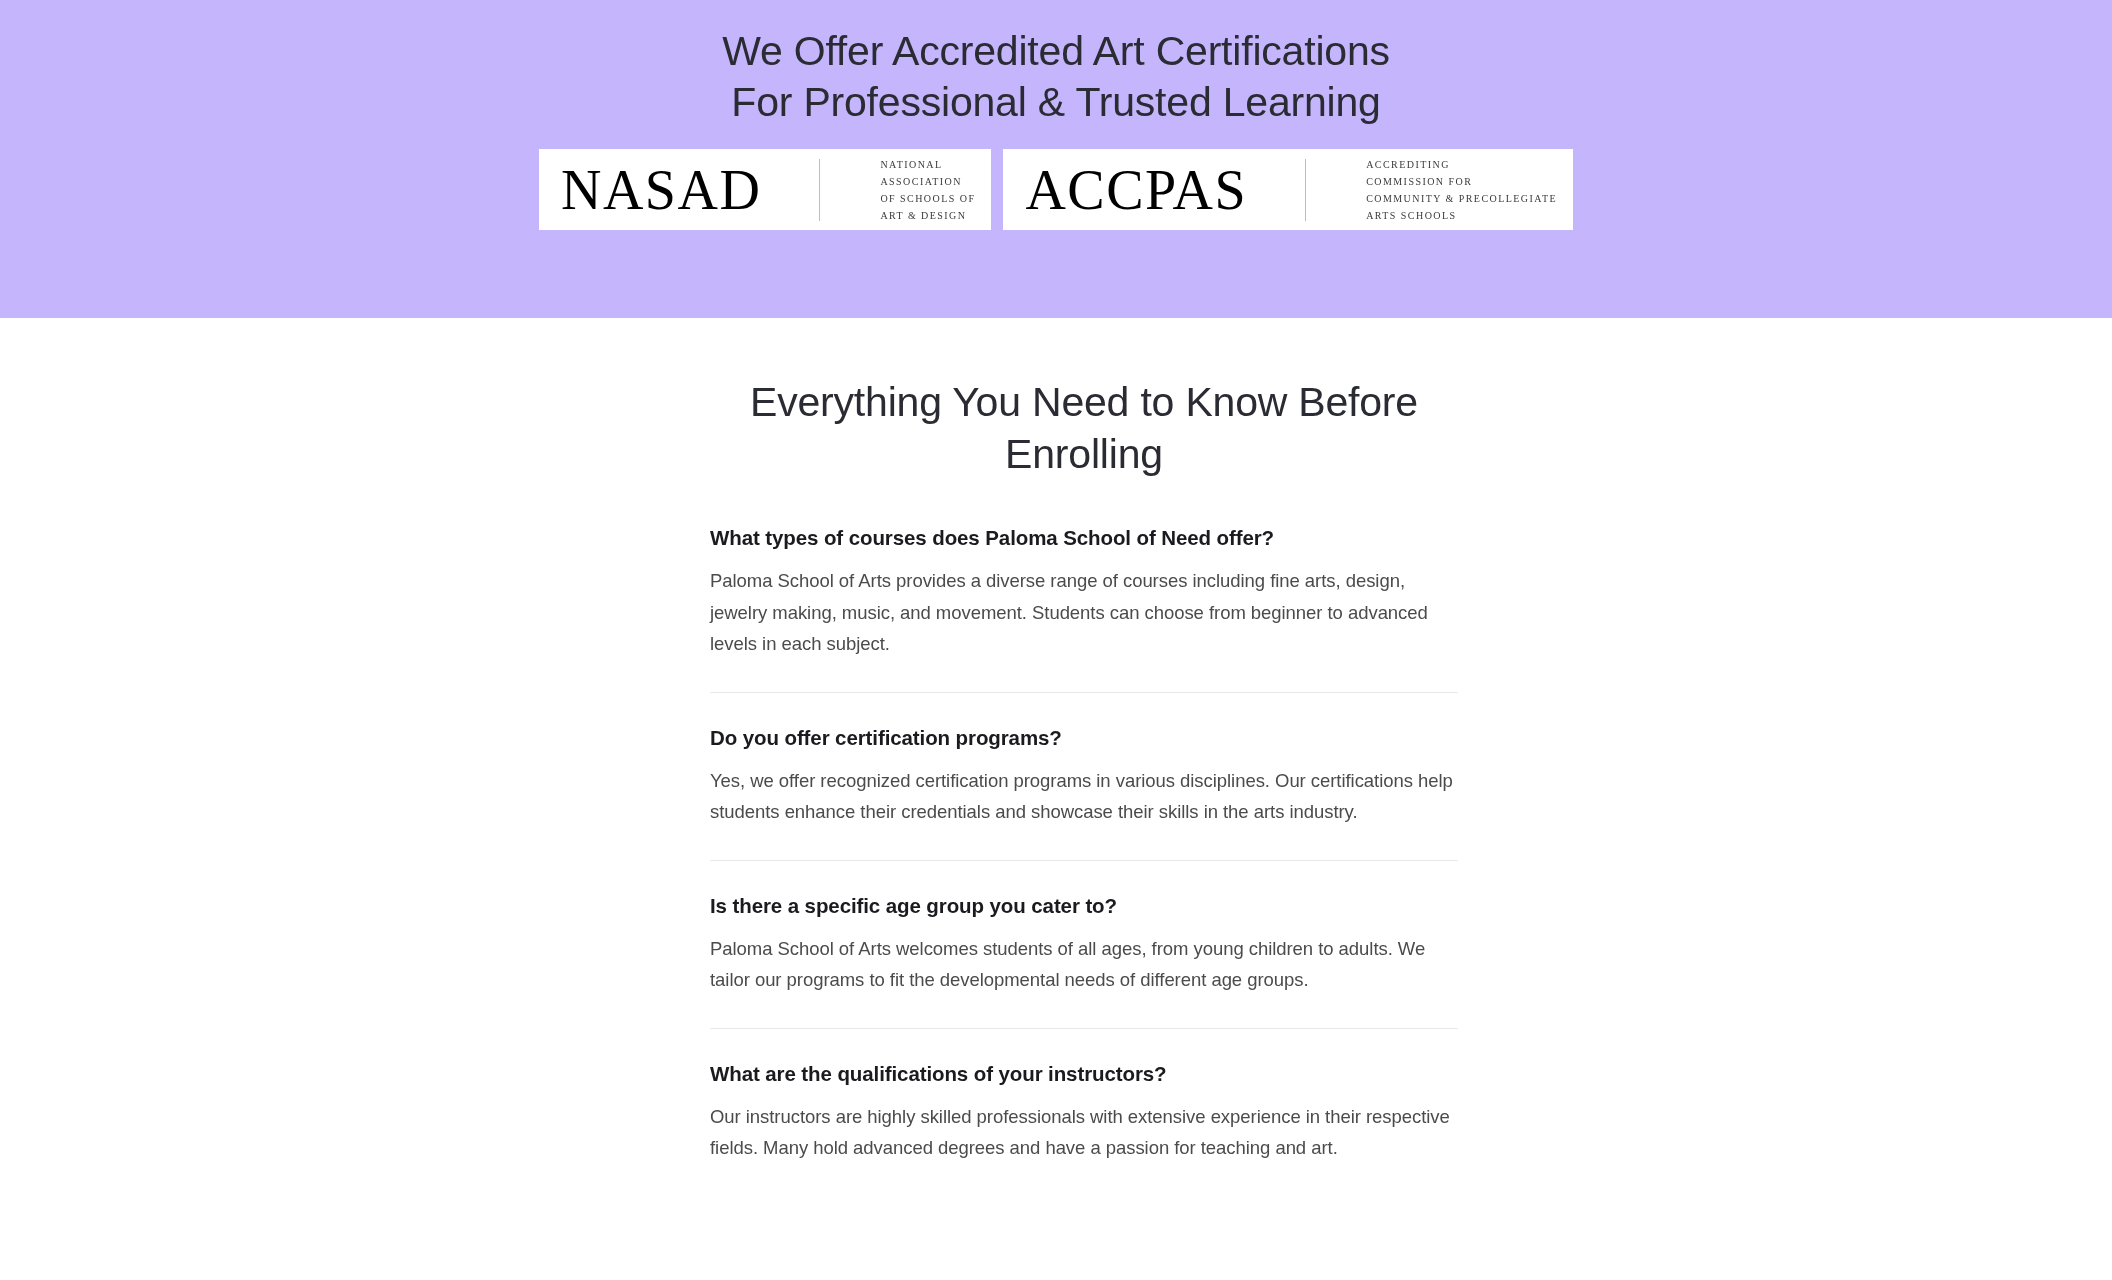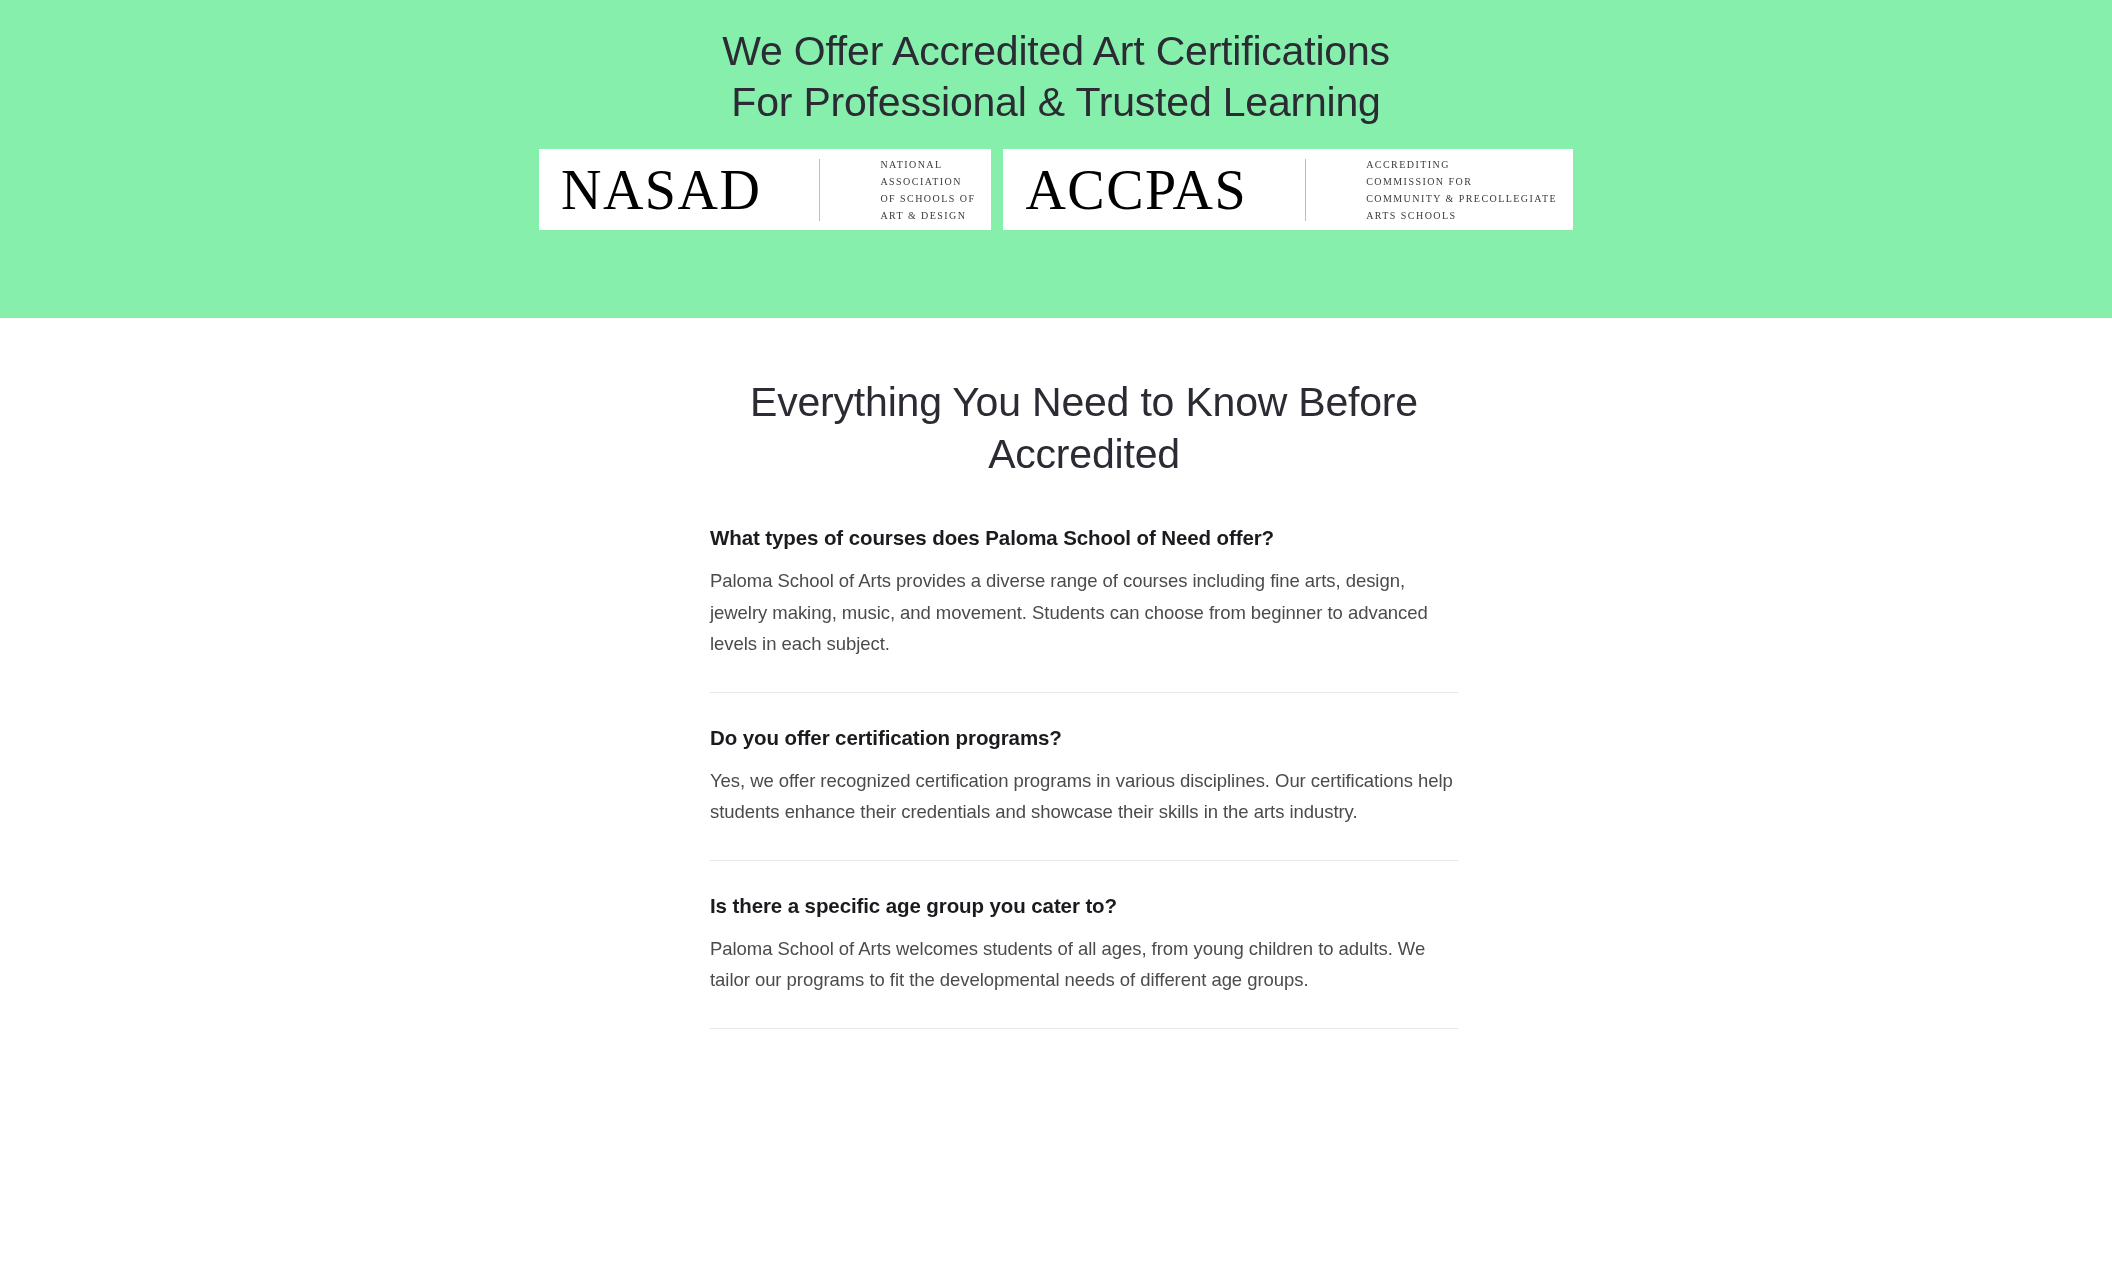--- a/index.html
+++ b/index.html
@@ -17,21 +17,21 @@
     height: 1280px;
     position: relative;
     overflow: hidden;
     background: #ffffff;
   }
 
   
   .accreditation-band {
     width: 100%;
     height: 318px;
-    background: #86efac;
+    background: #c4b5fd;
     display: flex;
     flex-direction: column;
     align-items: center;
   }
 
   .band-heading {
     margin-top: 26px;
     text-align: center;
     color: #2b2b33;
     font-size: 41px;
@@ -176,21 +176,21 @@
         </span>
       </div>
 
     </div>
   </section>
 
   <section class="faq-section">
 
     <h2 class="faq-heading">
       <span class="line">Everything You Need to Know Before</span>
-      <span class="line">Accredited</span>
+      <span class="line">Enrolling</span>
     </h2>
 
     <div class="faq-list">
 
       <div class="faq-item">
         <div class="faq-question">What types of courses does Paloma School of Need offer?</div>
         <div class="faq-answer">Paloma School of Arts provides a diverse range of courses including fine arts, design, jewelry making, music, and movement. Students can choose from beginner to advanced levels in each subject.</div>
       </div>
       <div class="faq-divider"></div>
 
@@ -199,17 +199,21 @@
         <div class="faq-answer">Yes, we offer recognized certification programs in various disciplines. Our certifications help students enhance their credentials and showcase their skills in the arts industry.</div>
       </div>
       <div class="faq-divider"></div>
 
       <div class="faq-item">
         <div class="faq-question">Is there a specific age group you cater to?</div>
         <div class="faq-answer">Paloma School of Arts welcomes students of all ages, from young children to adults. We tailor our programs to fit the developmental needs of different age groups.</div>
       </div>
       <div class="faq-divider"></div>
 
+      <div class="faq-item">
+        <div class="faq-question">What are the qualifications of your instructors?</div>
+        <div class="faq-answer">Our instructors are highly skilled professionals with extensive experience in their respective fields. Many hold advanced degrees and have a passion for teaching and art.</div>
+      </div>
 
     </div>
   </section>
 
 </div>
 
 </body></html>

